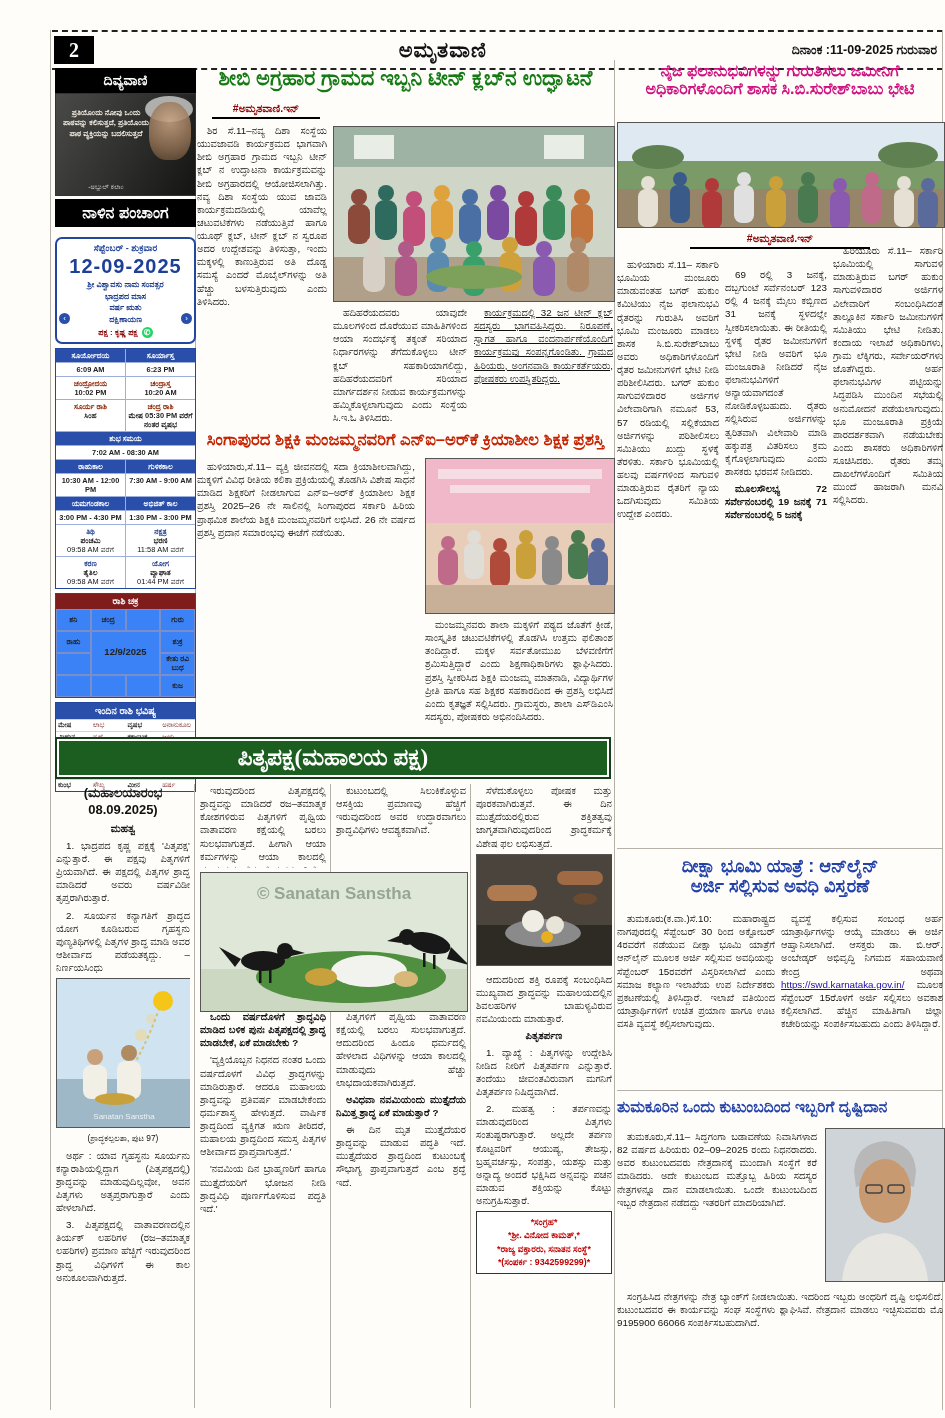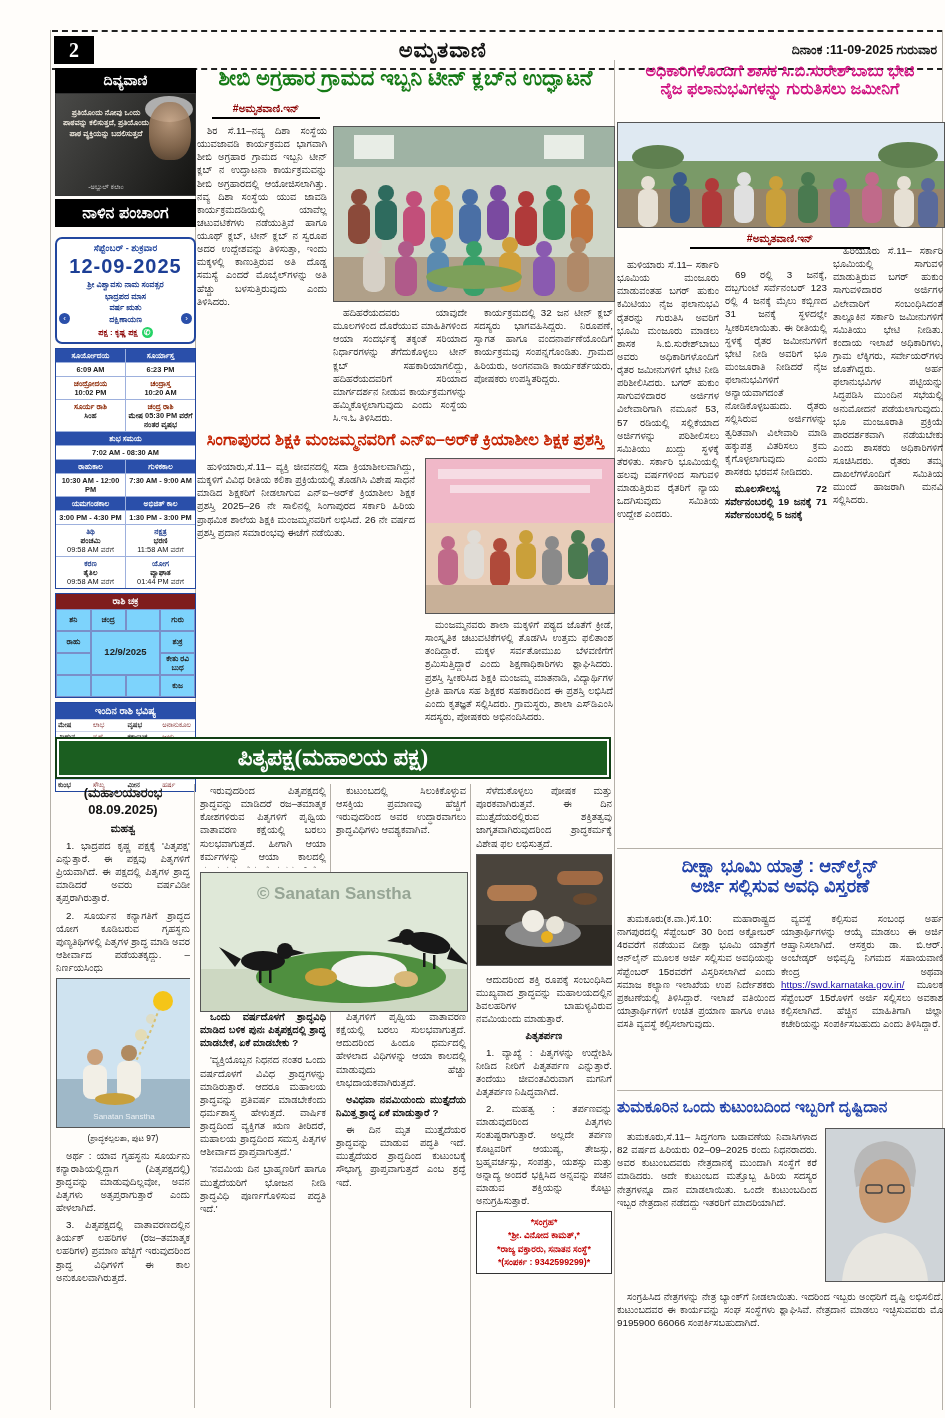--- a/index.html
+++ b/index.html
@@ -47,21 +47,21 @@
   .t-row{display:flex;border-top:1px solid #9db0dd;}
   .t-row:first-child{border-top:none;}
   .t-cell{flex:1;padding:2px 1px;text-align:center;border-left:1px solid #9db0dd;}
   .t-cell:first-child{border-left:none;}
   .t-blue{background:#2a4faa;color:#fff;font-weight:bold;}
   .t-lab{font-weight:bold;color:#8b2500;display:block;}
   .t-val{font-weight:bold;color:#222;}
   .t-grid-lab{font-weight:bold;color:#1a3a8c;display:block;}
   #chakra{margin-top:4px;border:1px solid #23479e;}
   #chakra-hd{background:#7f1d1d;color:#fff;font-weight:bold;font-size:9px;text-align:center;padding:2px;}
-  #chakra-grid{display:grid;grid-template-columns:repeat(4,1fr);grid-template-rows:repeat(4,22px);background:#7dd3fc;}
+  #chakra-grid{display:grid;grid-template-columns:repeat(4,1fr);grid-template-rows:repeat(4,22px);background:#3b82f6;}
   .ck{border:0.5px solid #7a8fc9;font-size:7.4px;font-weight:bold;display:flex;align-items:center;
       justify-content:center;text-align:center;line-height:1.1;color:#222;}
   .ck-center{grid-column:2/4;grid-row:2/4;font-size:9.5px;}
   #bhav{margin-top:4px;border:1px solid #23479e;background:#fff;}
   #bhav-hd{background:#2a4faa;color:#fff;font-weight:bold;font-size:9.5px;text-align:center;padding:2px;}
   .bh-row{display:flex;font-size:6.9px;border-top:1px solid #ccd4ea;}
   .bh-row span{flex:1;padding:1.5px 2px;white-space:nowrap;overflow:hidden;}
   .bh-r{font-weight:bold;color:#333;}
   .bh-p{color:#7a2020;}
 
@@ -270,21 +270,21 @@
     <use href="#p1" x="244" y="118" fill="#b08968"></use>
     <ellipse cx="140" cy="150" rx="48" ry="12" fill="#7da05a"></ellipse>
   </svg>
 
   <div class="abs just body-txt" style="left:197px;top:124px;width:130px;height:334px;">
       <p>ಶಿರ ಸೆ.11–ನವ್ಯ ದಿಶಾ ಸಂಸ್ಥೆಯ ಯುವಜಾವಡಿ ಕಾರ್ಯಕ್ರಮದ ಭಾಗವಾಗಿ ಶೀಬಿ ಅಗ್ರಹಾರ ಗ್ರಾಮದ ಇಬ್ಬನಿ ಟೀನ್ ಕ್ಲಬ್ ನ ಉದ್ಘಾಟನಾ ಕಾರ್ಯಕ್ರಮವನ್ನು ಶೀಬಿ ಅಗ್ರಹಾರದಲ್ಲಿ ಆಯೋಜಿಸಲಾಗಿತ್ತು. ನವ್ಯ ದಿಶಾ ಸಂಸ್ಥೆಯ ಯುವ ಜಾವಡಿ ಕಾರ್ಯಕ್ರಮದಡಿಯಲ್ಲಿ ಯಾವೆಲ್ಲ ಚಟುವಟಿಕೆಗಳು ನಡೆಯುತ್ತಿವೆ ಹಾಗೂ ಯೂಥ್ ಕ್ಲಬ್, ಟೀನ್ ಕ್ಲಬ್ ನ ಸ್ವರೂಪ ಅದರ ಉದ್ದೇಶವನ್ನು ತಿಳಿಸುತ್ತಾ, ಇಂದು ಮಕ್ಕಳಲ್ಲಿ ಕಾಣುತ್ತಿರುವ ಅತಿ ದೊಡ್ಡ ಸಮಸ್ಯೆ ಎಂದರೆ ಮೊಬೈಲ್‌ಗಳನ್ನು ಅತಿ ಹೆಚ್ಚು ಬಳಸುತ್ತಿರುವುದು ಎಂದು ತಿಳಿಸಿದರು.</p>
     </div>
   <div class="abs just body-txt" style="left:333px;top:306px;width:134px;height:150px;">
       <p>ಹದಿಹರೆಯದವರು ಯಾವುದೇ ಮೂಲಗಳಿಂದ ದೊರೆಯುವ ಮಾಹಿತಿಗಳಿಂದ ಆಯಾ ಸಂದರ್ಭಕ್ಕೆ ತಕ್ಕಂತೆ ಸರಿಯಾದ ನಿರ್ಧಾರಗಳನ್ನು ತೆಗೆದುಕೊಳ್ಳಲು ಟೀನ್ ಕ್ಲಬ್ ಸಹಕಾರಿಯಾಗಲಿದ್ದು, ಹದಿಹರೆಯದವರಿಗೆ ಸರಿಯಾದ ಮಾರ್ಗದರ್ಶನ ನೀಡುವ ಕಾರ್ಯಕ್ರಮಗಳನ್ನು ಹಮ್ಮಿಕೊಳ್ಳಲಾಗುವುದು ಎಂದು ಸಂಸ್ಥೆಯ ಸಿ.ಇ.ಓ ತಿಳಿಸಿದರು.</p>
     </div>
-  <div class="abs just body-txt" style="left:474px;top:306px;width:139px;height:150px;">
+  <div class="abs just body-txt" style="left:474px;top:306px;width:139px;height:150px;text-decoration:underline;">
       <p>ಕಾರ್ಯಕ್ರಮದಲ್ಲಿ 32 ಜನ ಟೀನ್ ಕ್ಲಬ್ ಸದಸ್ಯರು ಭಾಗವಹಿಸಿದ್ದರು. ನಿರೂಪಣೆ, ಸ್ವಾಗತ ಹಾಗೂ ವಂದನಾರ್ಪಣೆಯೊಂದಿಗೆ ಕಾರ್ಯಕ್ರಮವು ಸಂಪನ್ನಗೊಂಡಿತು. ಗ್ರಾಮದ ಹಿರಿಯರು, ಅಂಗನವಾಡಿ ಕಾರ್ಯಕರ್ತೆಯರು, ಪೋಷಕರು ಉಪಸ್ಥಿತರಿದ್ದರು.</p>
     </div>
 
   <div class="abs hl" id="hl-teacher" style="left:197px;top:430px;width:417px;">ಸಿಂಗಾಪುರದ ಶಿಕ್ಷಕಿ ಮಂಜಮ್ಮನವರಿಗೆ ಎನ್‌ಐ–ಅರ್‌ಕೆ ಕ್ರಿಯಾಶೀಲ ಶಿಕ್ಷಕ ಪ್ರಶಸ್ತಿ</div>
 
   <svg class="abs photo" style="left:425px;top:458px;" width="188" height="154" viewBox="0 0 188 154">
     <defs>
         <g id="p2">
           <circle cx="0" cy="0" r="7"></circle>
           <rect x="-10" y="6" width="20" height="36" rx="8"></rect>
@@ -305,22 +305,22 @@
   </svg>
 
   <div class="abs just body-txt" style="left:197px;top:460px;width:218px;height:274px;">
       <p>ಹುಳಿಯಾರು,ಸೆ.11– ವ್ಯಕ್ತಿ ಜೀವನದಲ್ಲಿ ಸದಾ ಕ್ರಿಯಾಶೀಲವಾಗಿದ್ದು, ಮಕ್ಕಳಿಗೆ ವಿವಿಧ ರೀತಿಯ ಕಲಿಕಾ ಪ್ರಕ್ರಿಯೆಯಲ್ಲಿ ತೊಡಗಿಸಿ ವಿಶೇಷ ಸಾಧನೆ ಮಾಡಿದ ಶಿಕ್ಷಕರಿಗೆ ನೀಡಲಾಗುವ ಎನ್‌ಐ–ಅರ್‌ಕೆ ಕ್ರಿಯಾಶೀಲ ಶಿಕ್ಷಕ ಪ್ರಶಸ್ತಿ 2025–26 ನೇ ಸಾಲಿನಲ್ಲಿ ಸಿಂಗಾಪುರದ ಸರ್ಕಾರಿ ಹಿರಿಯ ಪ್ರಾಥಮಿಕ ಶಾಲೆಯ ಶಿಕ್ಷಕಿ ಮಂಜಮ್ಮನವರಿಗೆ ಲಭಿಸಿದೆ. 26 ನೇ ವರ್ಷದ ಪ್ರಶಸ್ತಿ ಪ್ರದಾನ ಸಮಾರಂಭವು ಈಚೆಗೆ ನಡೆಯಿತು.</p>
     </div>
   <div class="abs just body-txt" style="left:425px;top:618px;width:188px;height:116px;">
       <p>ಮಂಜಮ್ಮನವರು ಶಾಲಾ ಮಕ್ಕಳಿಗೆ ಪಠ್ಯದ ಜೊತೆಗೆ ಕ್ರೀಡೆ, ಸಾಂಸ್ಕೃತಿಕ ಚಟುವಟಿಕೆಗಳಲ್ಲಿ ತೊಡಗಿಸಿ ಉತ್ತಮ ಫಲಿತಾಂಶ ತಂದಿದ್ದಾರೆ. ಮಕ್ಕಳ ಸರ್ವತೋಮುಖ ಬೆಳವಣಿಗೆಗೆ ಶ್ರಮಿಸುತ್ತಿದ್ದಾರೆ ಎಂದು ಶಿಕ್ಷಣಾಧಿಕಾರಿಗಳು ಶ್ಲಾಘಿಸಿದರು. ಪ್ರಶಸ್ತಿ ಸ್ವೀಕರಿಸಿದ ಶಿಕ್ಷಕಿ ಮಂಜಮ್ಮ ಮಾತನಾಡಿ, ವಿದ್ಯಾರ್ಥಿಗಳ ಪ್ರೀತಿ ಹಾಗೂ ಸಹ ಶಿಕ್ಷಕರ ಸಹಕಾರದಿಂದ ಈ ಪ್ರಶಸ್ತಿ ಲಭಿಸಿದೆ ಎಂದು ಕೃತಜ್ಞತೆ ಸಲ್ಲಿಸಿದರು. ಗ್ರಾಮಸ್ಥರು, ಶಾಲಾ ಎಸ್‌ಡಿಎಂಸಿ ಸದಸ್ಯರು, ಪೋಷಕರು ಅಭಿನಂದಿಸಿದರು.</p>
     </div>
 
   <div class="abs hl" id="hl-land" style="left:617px;top:62px;width:326px;">
+    <div>ನೈಜ ಫಲಾನುಭವಿಗಳನ್ನು ಗುರುತಿಸಲು ಜಮೀನಿಗೆ</div>
     <div>ಅಧಿಕಾರಿಗಳೊಂದಿಗೆ ಶಾಸಕ ಸಿ.ಬಿ.ಸುರೇಶ್‌ಬಾಬು ಭೇಟಿ</div>
-    <div>ನೈಜ ಫಲಾನುಭವಿಗಳನ್ನು ಗುರುತಿಸಲು ಜಮೀನಿಗೆ</div>
   </div>
 
   <svg class="abs photo" style="left:617px;top:122px;" width="326" height="104" viewBox="0 0 326 104">
     <defs>
         <g id="p3">
           <circle cx="0" cy="0" r="7"></circle>
           <rect x="-10" y="6" width="20" height="38" rx="8"></rect>
         </g>
       </defs>
     <rect width="326" height="104" fill="#dfe9f2"></rect>

